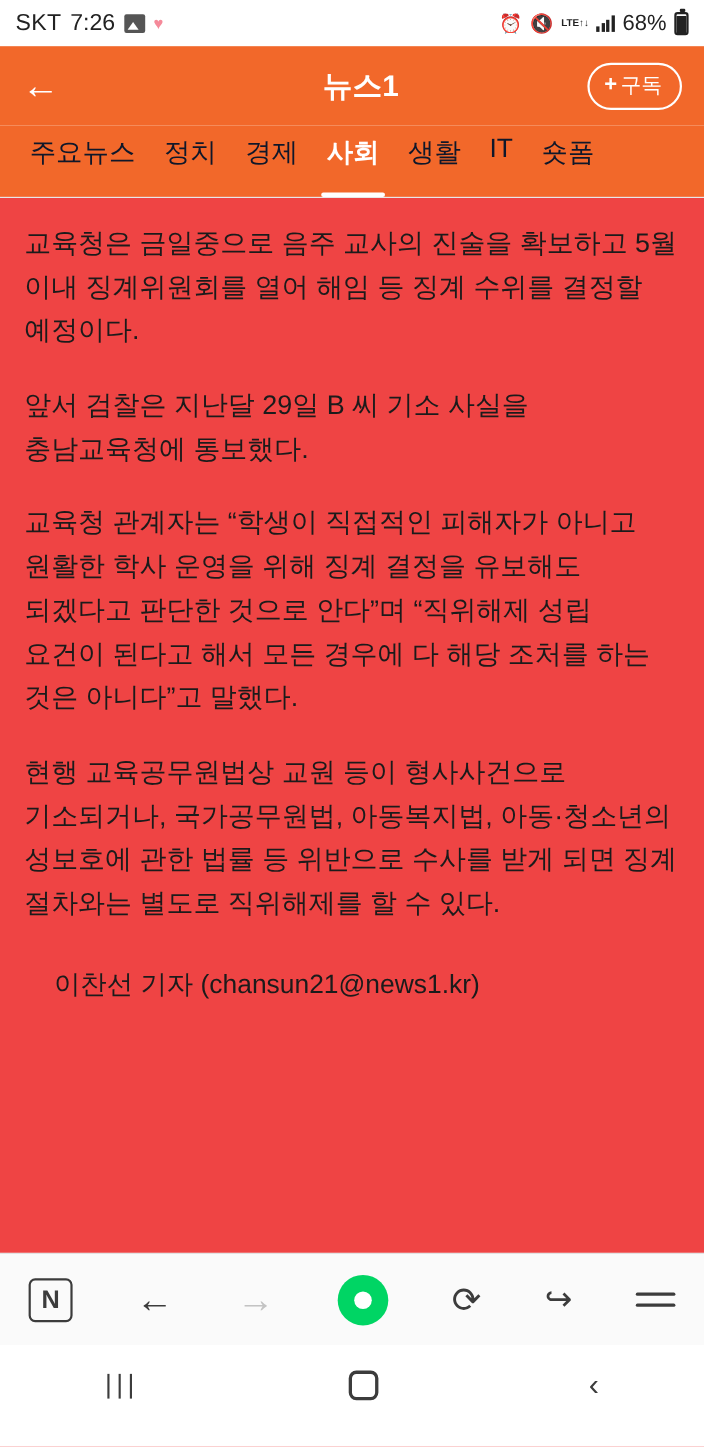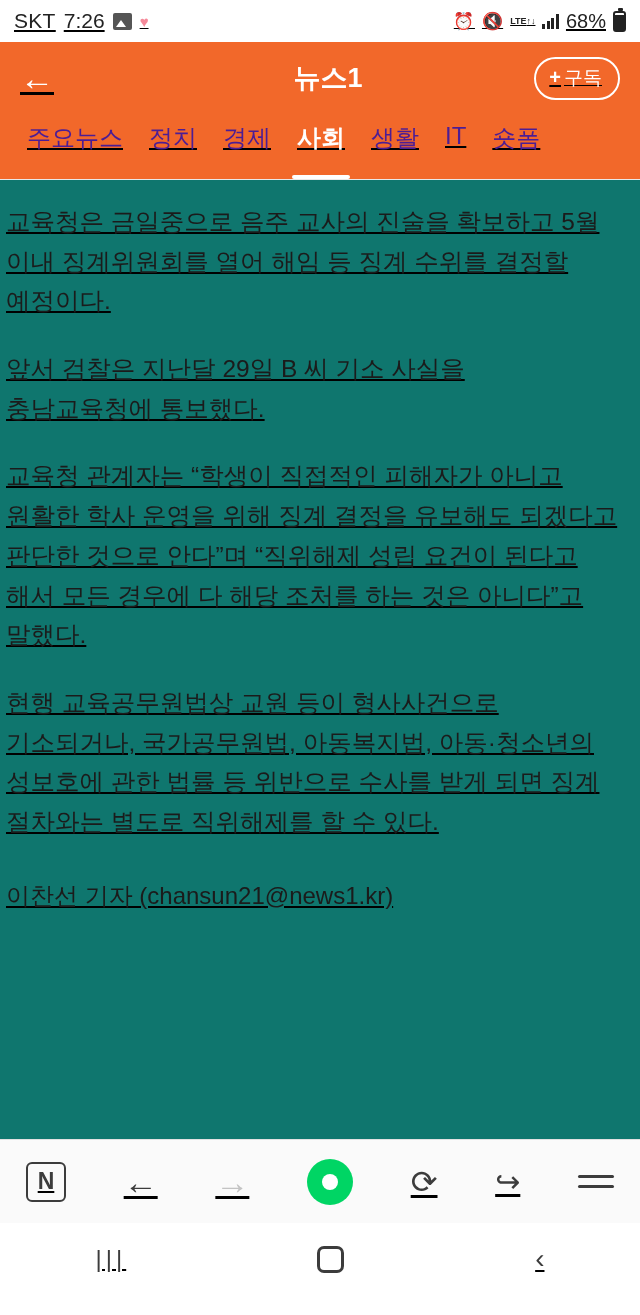--- a/index.html
+++ b/index.html
@@ -10,21 +10,20 @@
     font-family: "Liberation Sans", sans-serif;
     overflow: hidden;
   }
   .screen {
     position: relative;
     width: 640px;
     height: 1295px;
     display: flex;
     flex-direction: column;
     background: #ffffff;
-    text-decoration: underline;
   }
 
   
   .statusbar {
     height: 42px;
     background: #ffffff;
     display: flex;
     align-items: center;
     justify-content: space-between;
     padding: 0 14px;
@@ -162,21 +161,21 @@
     display: flex;
     align-items: stretch;
     padding: 0 14px;
     flex: 0 0 auto;
     overflow: hidden;
   }
   .tab {
     display: flex;
     align-items: flex-start;
     padding: 8px 13px 0 13px;
-    color: #4c1d95;
+    color: #0f172a;
     font-size: 24px;
     white-space: nowrap;
     position: relative;
   }
   .tab.active {
     color: #ffffff;
     font-weight: bold;
   }
   .tab.active::after {
     content: "";
@@ -184,37 +183,38 @@
     left: 8px; right: 8px;
     bottom: 0;
     height: 4px;
     background: #ffffff;
     border-radius: 2px;
   }
 
   
   .article {
     flex: 1 1 auto;
-    background: #0f766e;
-    padding: 22px 22px 0 6px;
+    background: #ef4444;
+    padding: 22px 22px 0 22px;
     overflow: hidden;
     border-top: 1px solid #e8e8e8;
   }
   .para {
     font-size: 24.5px;
     line-height: 1.62;
     color: #1b1b1b;
     margin-bottom: 28px;
     word-break: keep-all;
   }
   .byline {
     font-size: 24px;
     line-height: 1.5;
     color: #1b1b1b;
     margin-top: 36px;
+    margin-left: 27px;
   }
 
   
   .browser-bar {
     height: 84px;
     background: #fafafa;
     border-top: 1px solid #e2e2e2;
     display: flex;
     align-items: center;
     justify-content: space-between;

